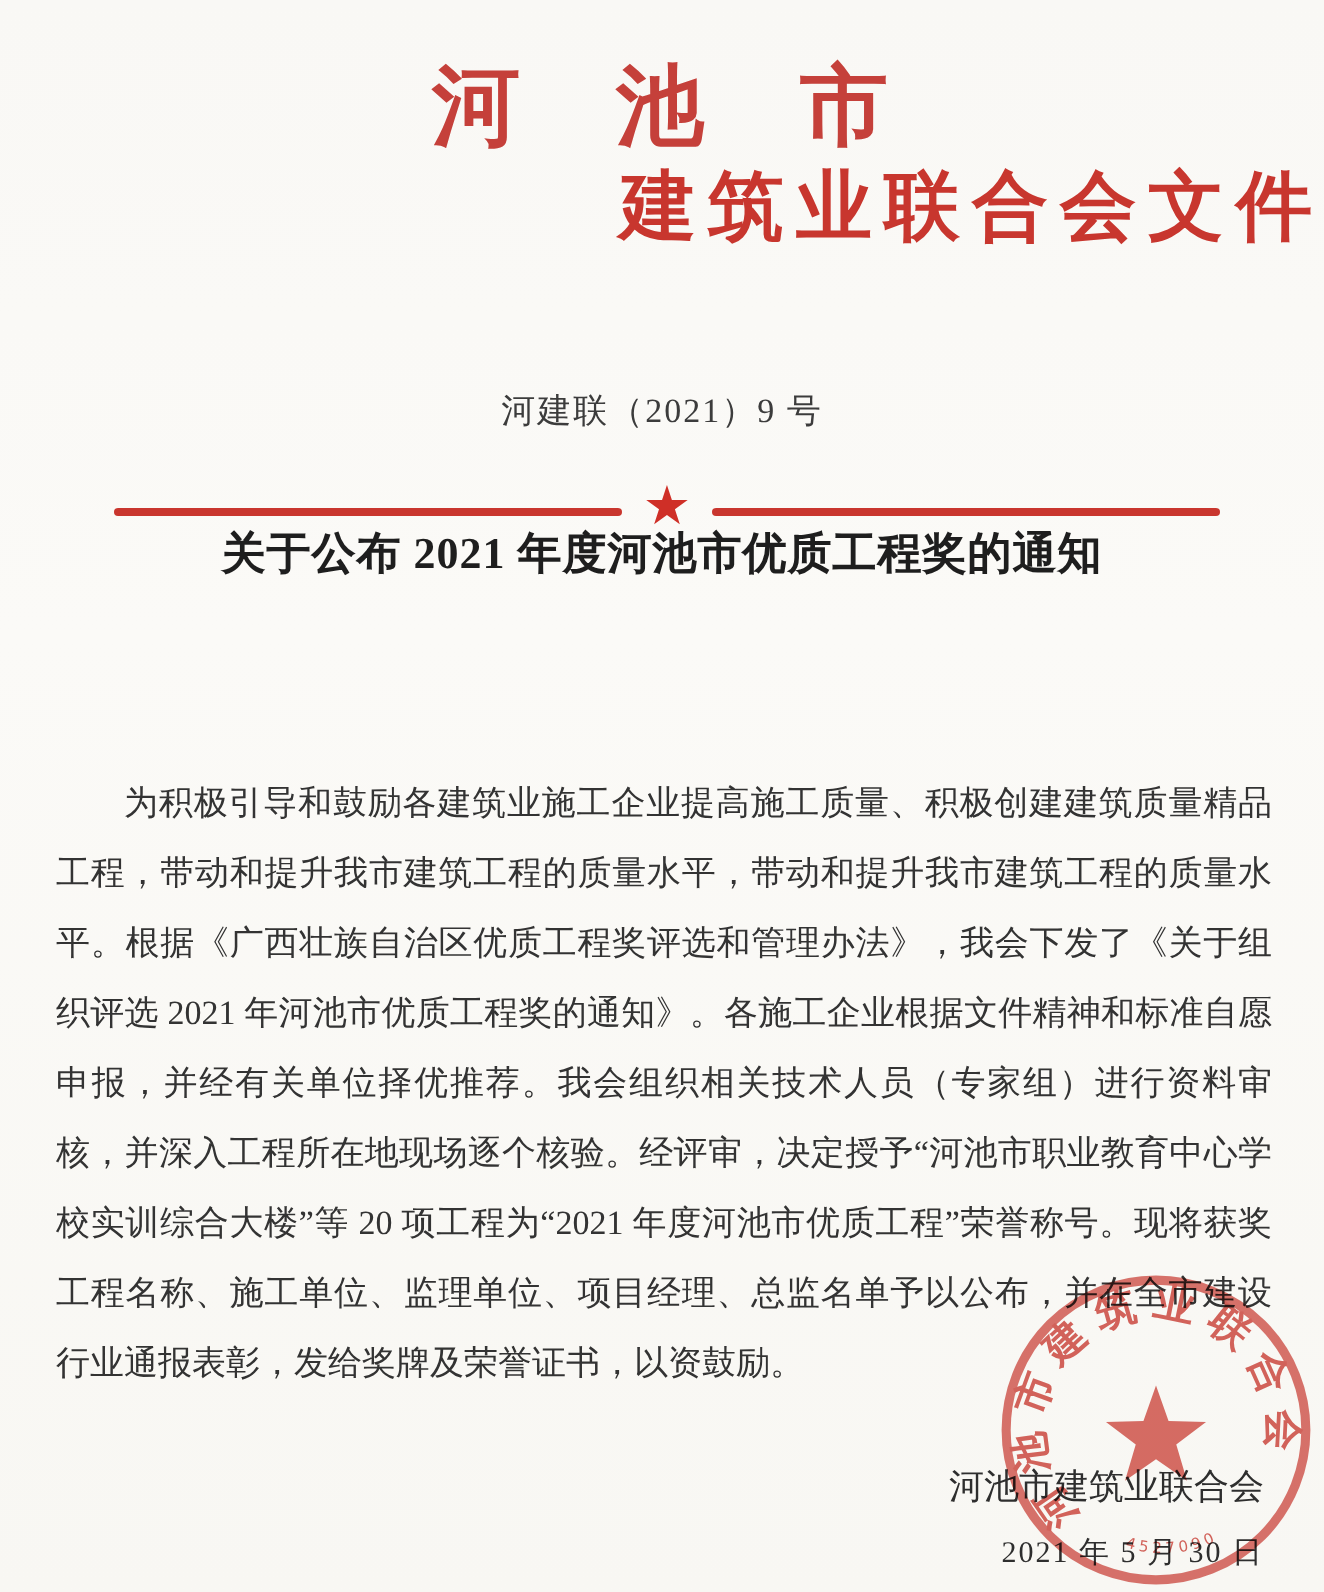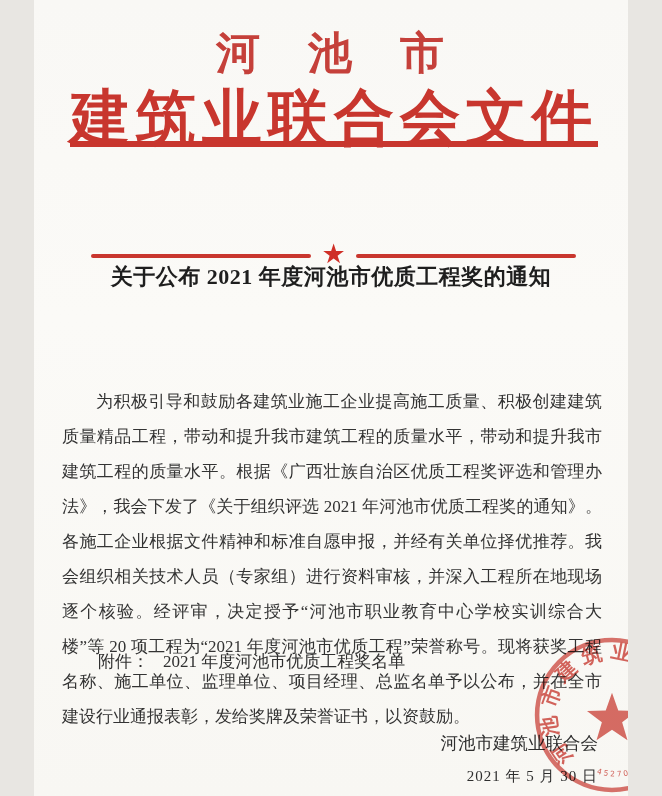--- a/index.html
+++ b/index.html
@@ -1,39 +1,38 @@
 <!DOCTYPE html>
 <html><head>
 <meta charset="utf-8">
 <style>
   * { margin:0; padding:0; box-sizing:border-box; }
   html,body { background:#e8e6e2; }
   .page {
     position:relative;
-    width:594px; height:796px;
+    width:662px; height:796px;
     margin:0 auto;
     background:linear-gradient(180deg,#f9f8f5 0%, #fbfaf7 40%, #f8f7f3 100%);
     font-family:"Liberation Serif","DejaVu Serif",serif;
     overflow:hidden;
   }
   .region-title {
     position:absolute; top:24px; left:0; right:0;
     text-align:center;
     font-size:44px; font-weight:700;
     color:#c5403a;
     letter-spacing:2px;
   }
   .org-title {
     position:absolute; top:78px; left:0; right:0;
-    text-align:center;
-    font-size:60px; font-weight:700;
+    text-align:right;
+    font-size:38px; font-weight:700;
     color:#c8362e;
     letter-spacing:6px; text-indent:6px;
     white-space:nowrap;
-    text-decoration:underline;
   }
   .doc-number {
     position:absolute; top:194px; left:0; right:0;
     text-align:center;
     font-size:17px; color:#3c3c3c;
     letter-spacing:1px;
   }
   .divider {
     position:absolute; top:240px; left:57px; right:52px;
     display:flex; align-items:center;
@@ -85,35 +84,33 @@
 </style>
 </head>
 <body>
 
 <div class="page">
 
   <div class="region-title">河　池　市</div>
 
   <div class="org-title">建筑业联合会文件</div>
 
+  <div class="doc-number">河建联（2021）9 号</div>
 
   <div class="divider">
     <div class="line"></div>
     <div class="star">★</div>
     <div class="line"></div>
   </div>
 
   <div class="doc-title">关于公布 2021 年度河池市优质工程奖的通知</div>
 
 
   <div class="body-paragraph">为积极引导和鼓励各建筑业施工企业提高施工质量、积极创建建筑质量精品工程，带动和提升我市建筑工程的质量水平，带动和提升我市建筑工程的质量水平。根据《广西壮族自治区优质工程奖评选和管理办法》，我会下发了《关于组织评选 2021 年河池市优质工程奖的通知》。各施工企业根据文件精神和标准自愿申报，并经有关单位择优推荐。我会组织相关技术人员（专家组）进行资料审核，并深入工程所在地现场逐个核验。经评审，决定授予“河池市职业教育中心学校实训综合大楼”等 20 项工程为“2021 年度河池市优质工程”荣誉称号。现将获奖工程名称、施工单位、监理单位、项目经理、总监名单予以公布，并在全市建设行业通报表彰，发给奖牌及荣誉证书，以资鼓励。</div>
 
-  <div class="attachment">
-    <span class="att-label">附件：</span><span>2021 年度河池市优质工程奖名单</span>
-  </div>
 
   <div class="signature">
     <div class="sig-org">河池市建筑业联合会</div>
     <div class="sig-date">2021 年 5 月 30 日</div>
   </div>
 
   <div class="seal">
     <svg viewBox="0 0 160 160">
       <circle cx="80" cy="80" r="74" fill="none" stroke="#d25048" stroke-width="4.5" opacity="0.9"></circle>
       <path id="sealArc" d="M 44,123 A 56,56 0 1 1 116,123" fill="none"></path>

